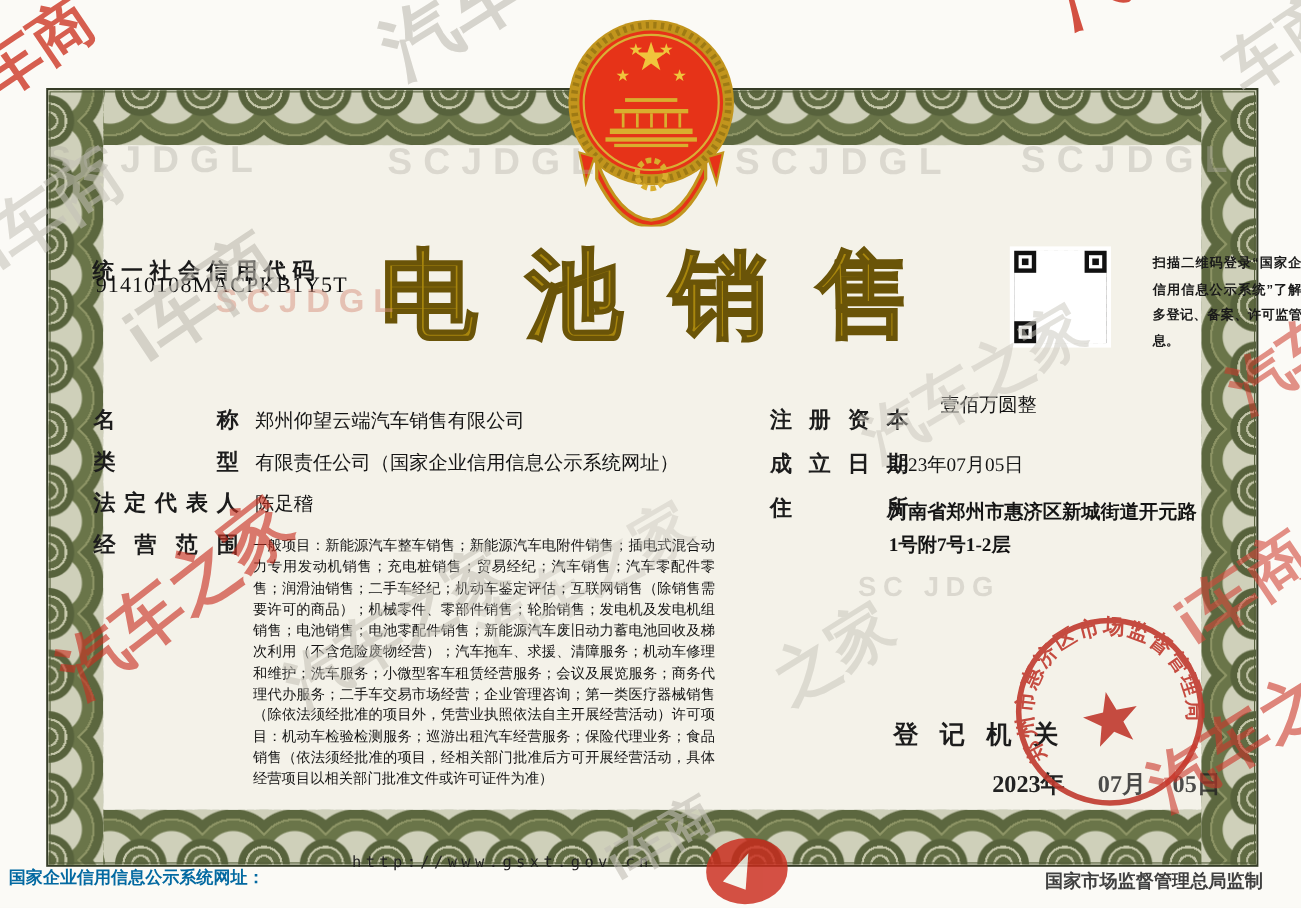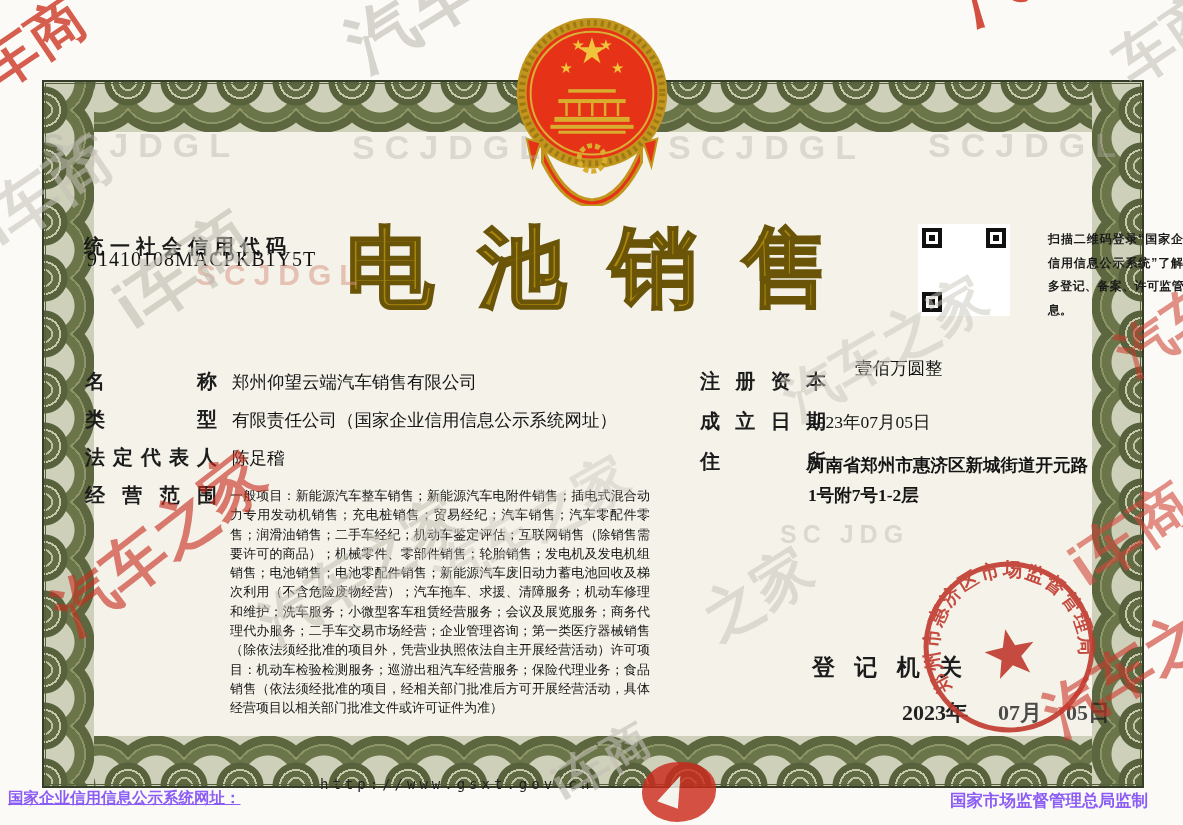--- a/index.html
+++ b/index.html
@@ -67,23 +67,23 @@
   .v-addr{left:808px;top:450px;width:350px;line-height:30px;white-space:pre-line;font-weight:bold;}
   .l-auth{left:812px;top:652px;width:150px;font-size:23px;}
   .regdate{left:902px;top:698px;display:flex;font-family:"Liberation Serif",serif;
            font-size:22px;font-weight:600;color:#222;z-index:10;}
   .regdate .m{margin-left:30px;opacity:.8;} .regdate .d{margin-left:24px;opacity:.8;}
 
   
   .seal-wrap{left:918px;top:556px;width:182px;height:182px;transform:rotate(-12deg);opacity:.9;z-index:11;}
 
   
-  .footer-left-label{left:8px;top:788px;font-size:15.5px;font-weight:700;color:#8b5cf6;z-index:10;text-decoration:underline;}
+  .footer-left-label{left:8px;top:788px;font-size:15.5px;font-weight:700;color:#0369a1;z-index:10;}
   .footer-url{left:320px;top:776px;font-size:14px;font-family:"DejaVu Sans Mono",monospace;letter-spacing:4px;color:#222;z-index:10;}
-  .footer-right{left:950px;top:790px;font-size:16.5px;font-weight:700;color:#8b5cf6;z-index:10;}
+  .footer-right{left:950px;top:790px;font-size:16.5px;font-weight:700;color:#404040;z-index:10;}
 
   
   .wm-layer{position:absolute;inset:0;z-index:40;pointer-events:none;}
   .wm{position:absolute;font-weight:900;transform-origin:0 0;white-space:nowrap;}
   .ah-logo{position:absolute;left:642px;top:762px;width:74px;height:60px;z-index:41;
            background:#cb2b1c;border-radius:52% 46% 55% 50%;opacity:.82;pointer-events:none;}
   .ah-logo::after{content:"";position:absolute;left:20px;top:12px;width:0;height:0;
            border-left:13px solid transparent;border-right:9px solid transparent;
            border-bottom:32px solid #f6f4ec;transform:rotate(20deg);}
 </style>

